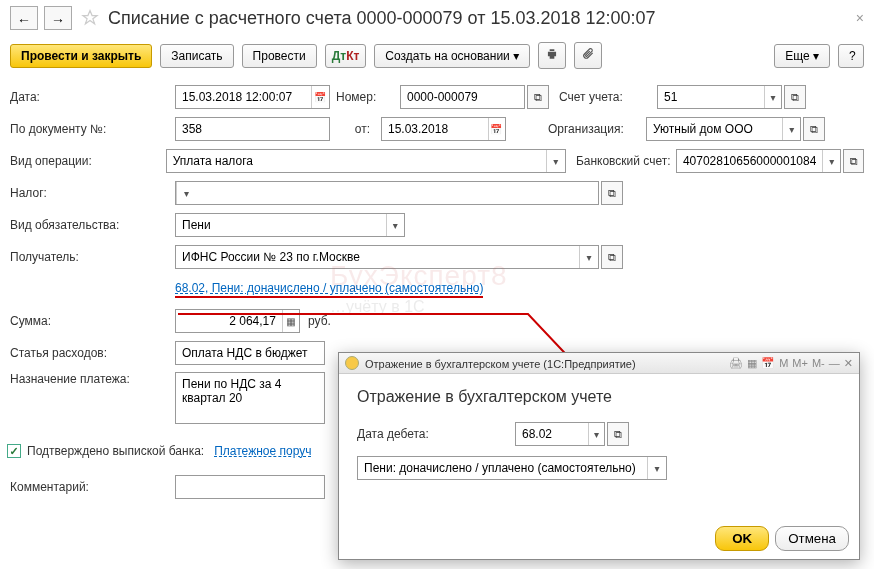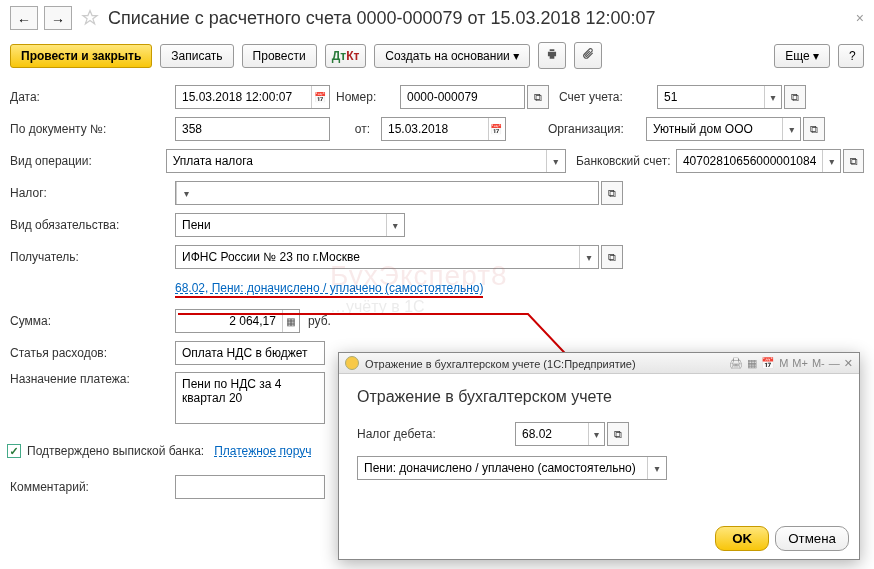--- a/index.html
+++ b/index.html
@@ -235,21 +235,21 @@
       <span>M</span>
       <span>M+</span>
       <span>M-</span>
       <span>—</span>
       <span>✕</span>
     </div>
   </div>
   <div class="modal-body">
     <div class="modal-h">Отражение в бухгалтерском учете</div>
     <div class="modal-row">
-      <div class="modal-lbl">Налог дебета:</div>
+      <div class="modal-lbl">Дата дебета:</div>
       <div class="input-wrap w90">
           <input value="68.02" style="">
           <span class="addon">▾</span>
         </div>
       <div class="ext-btn">⧉</div>
     </div>
     <div class="modal-row">
       <div class="input-wrap" style="width:310px">
           <input value="Пени: доначислено / уплачено (самостоятельно)" style="">
           <span class="addon">▾</span>

